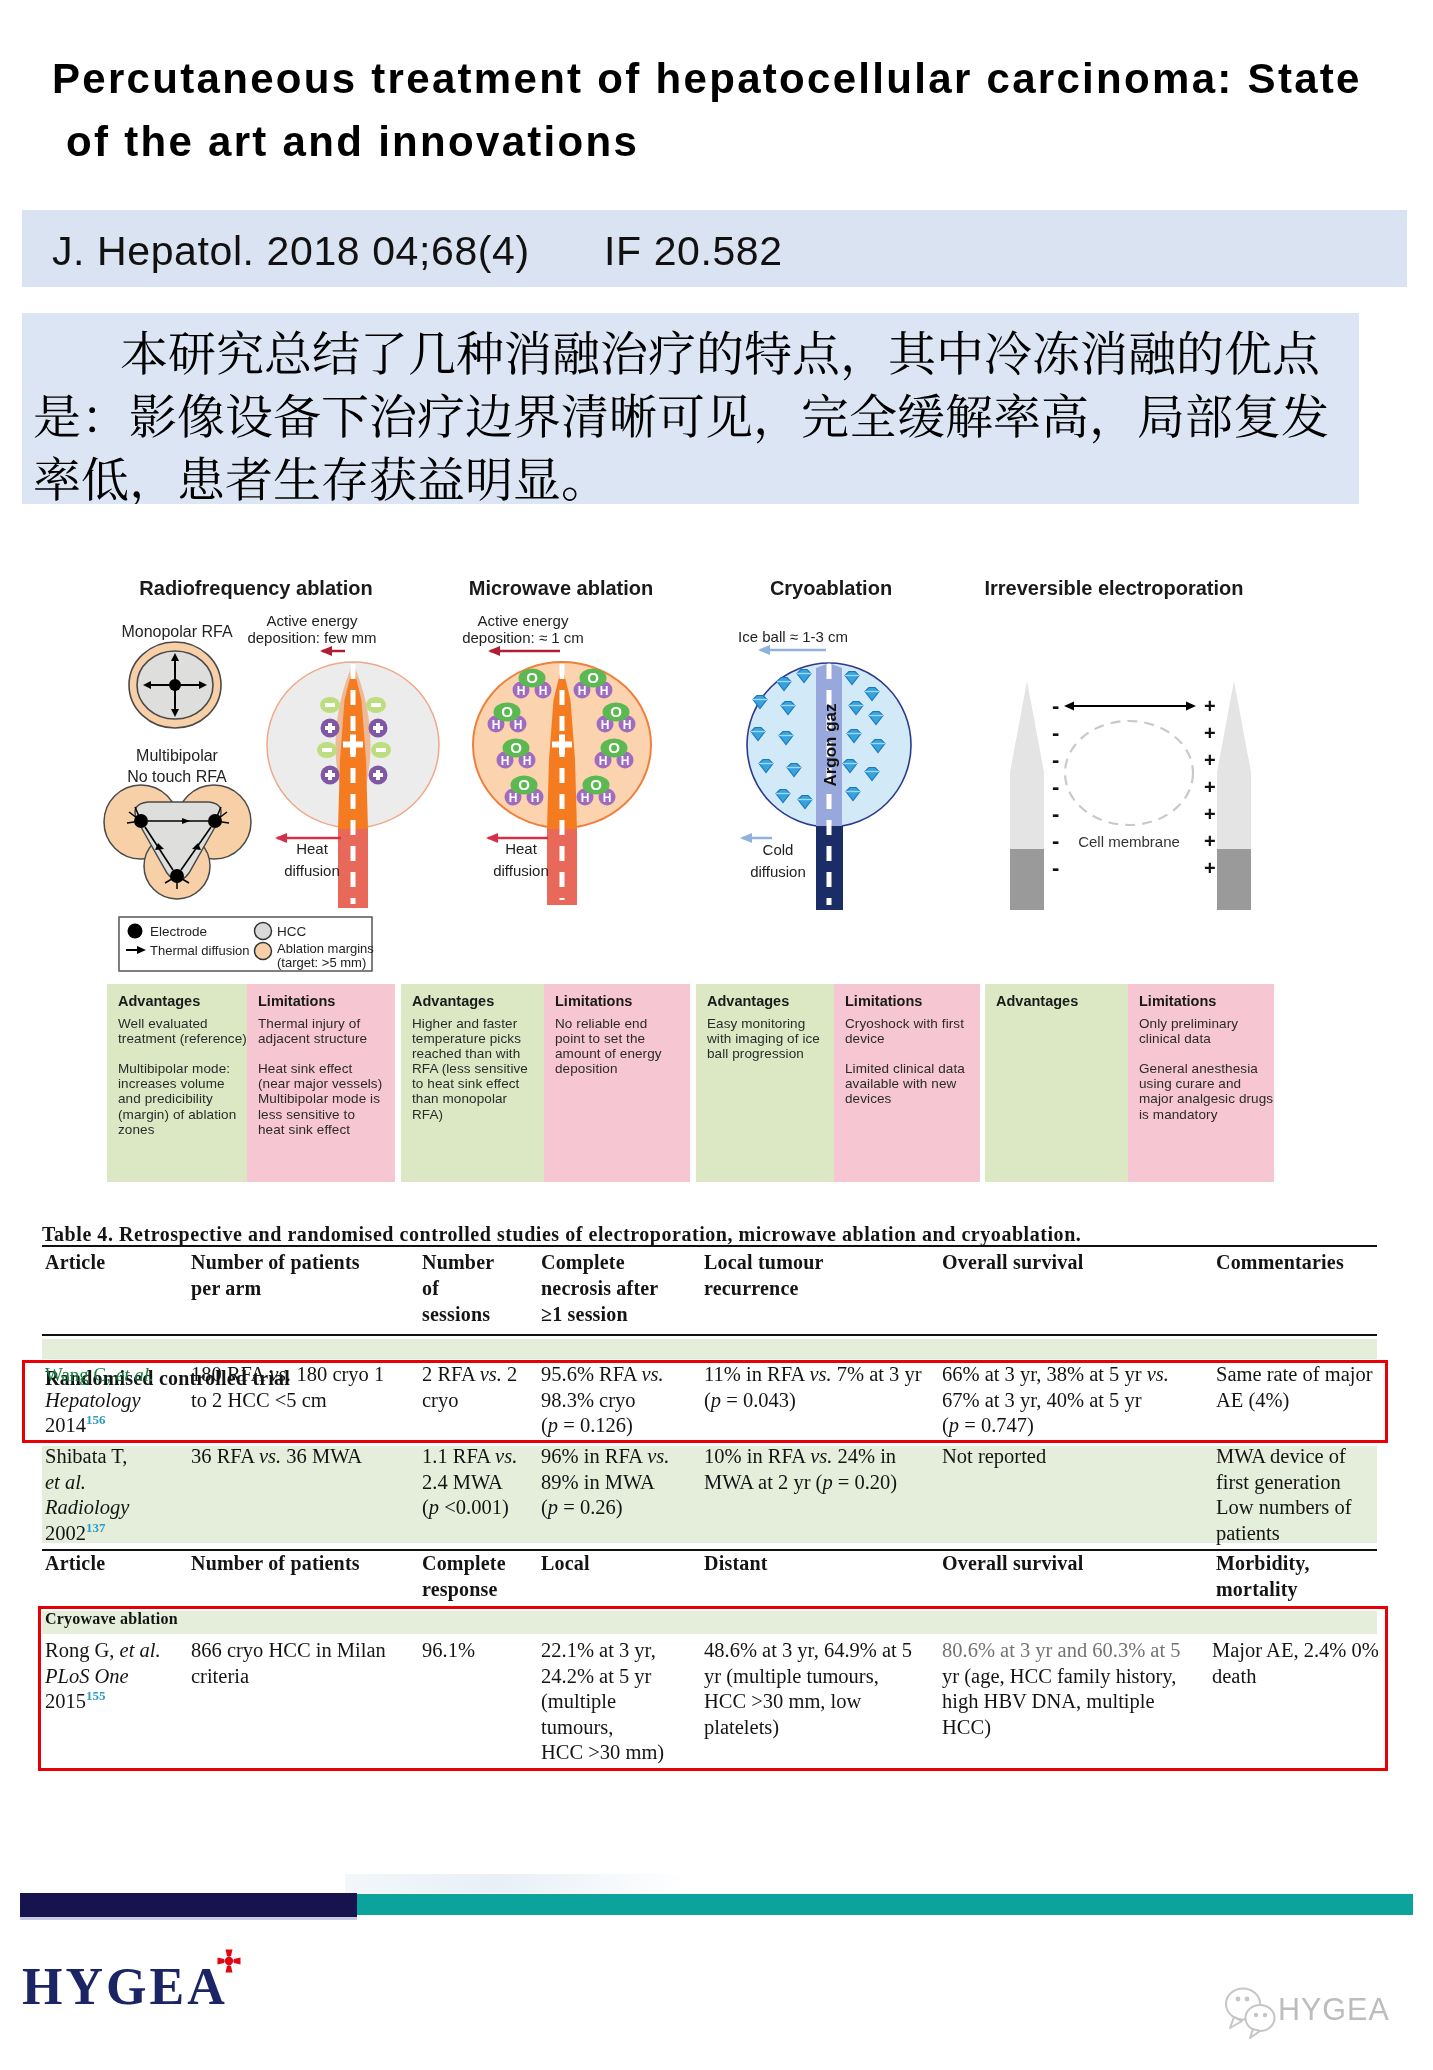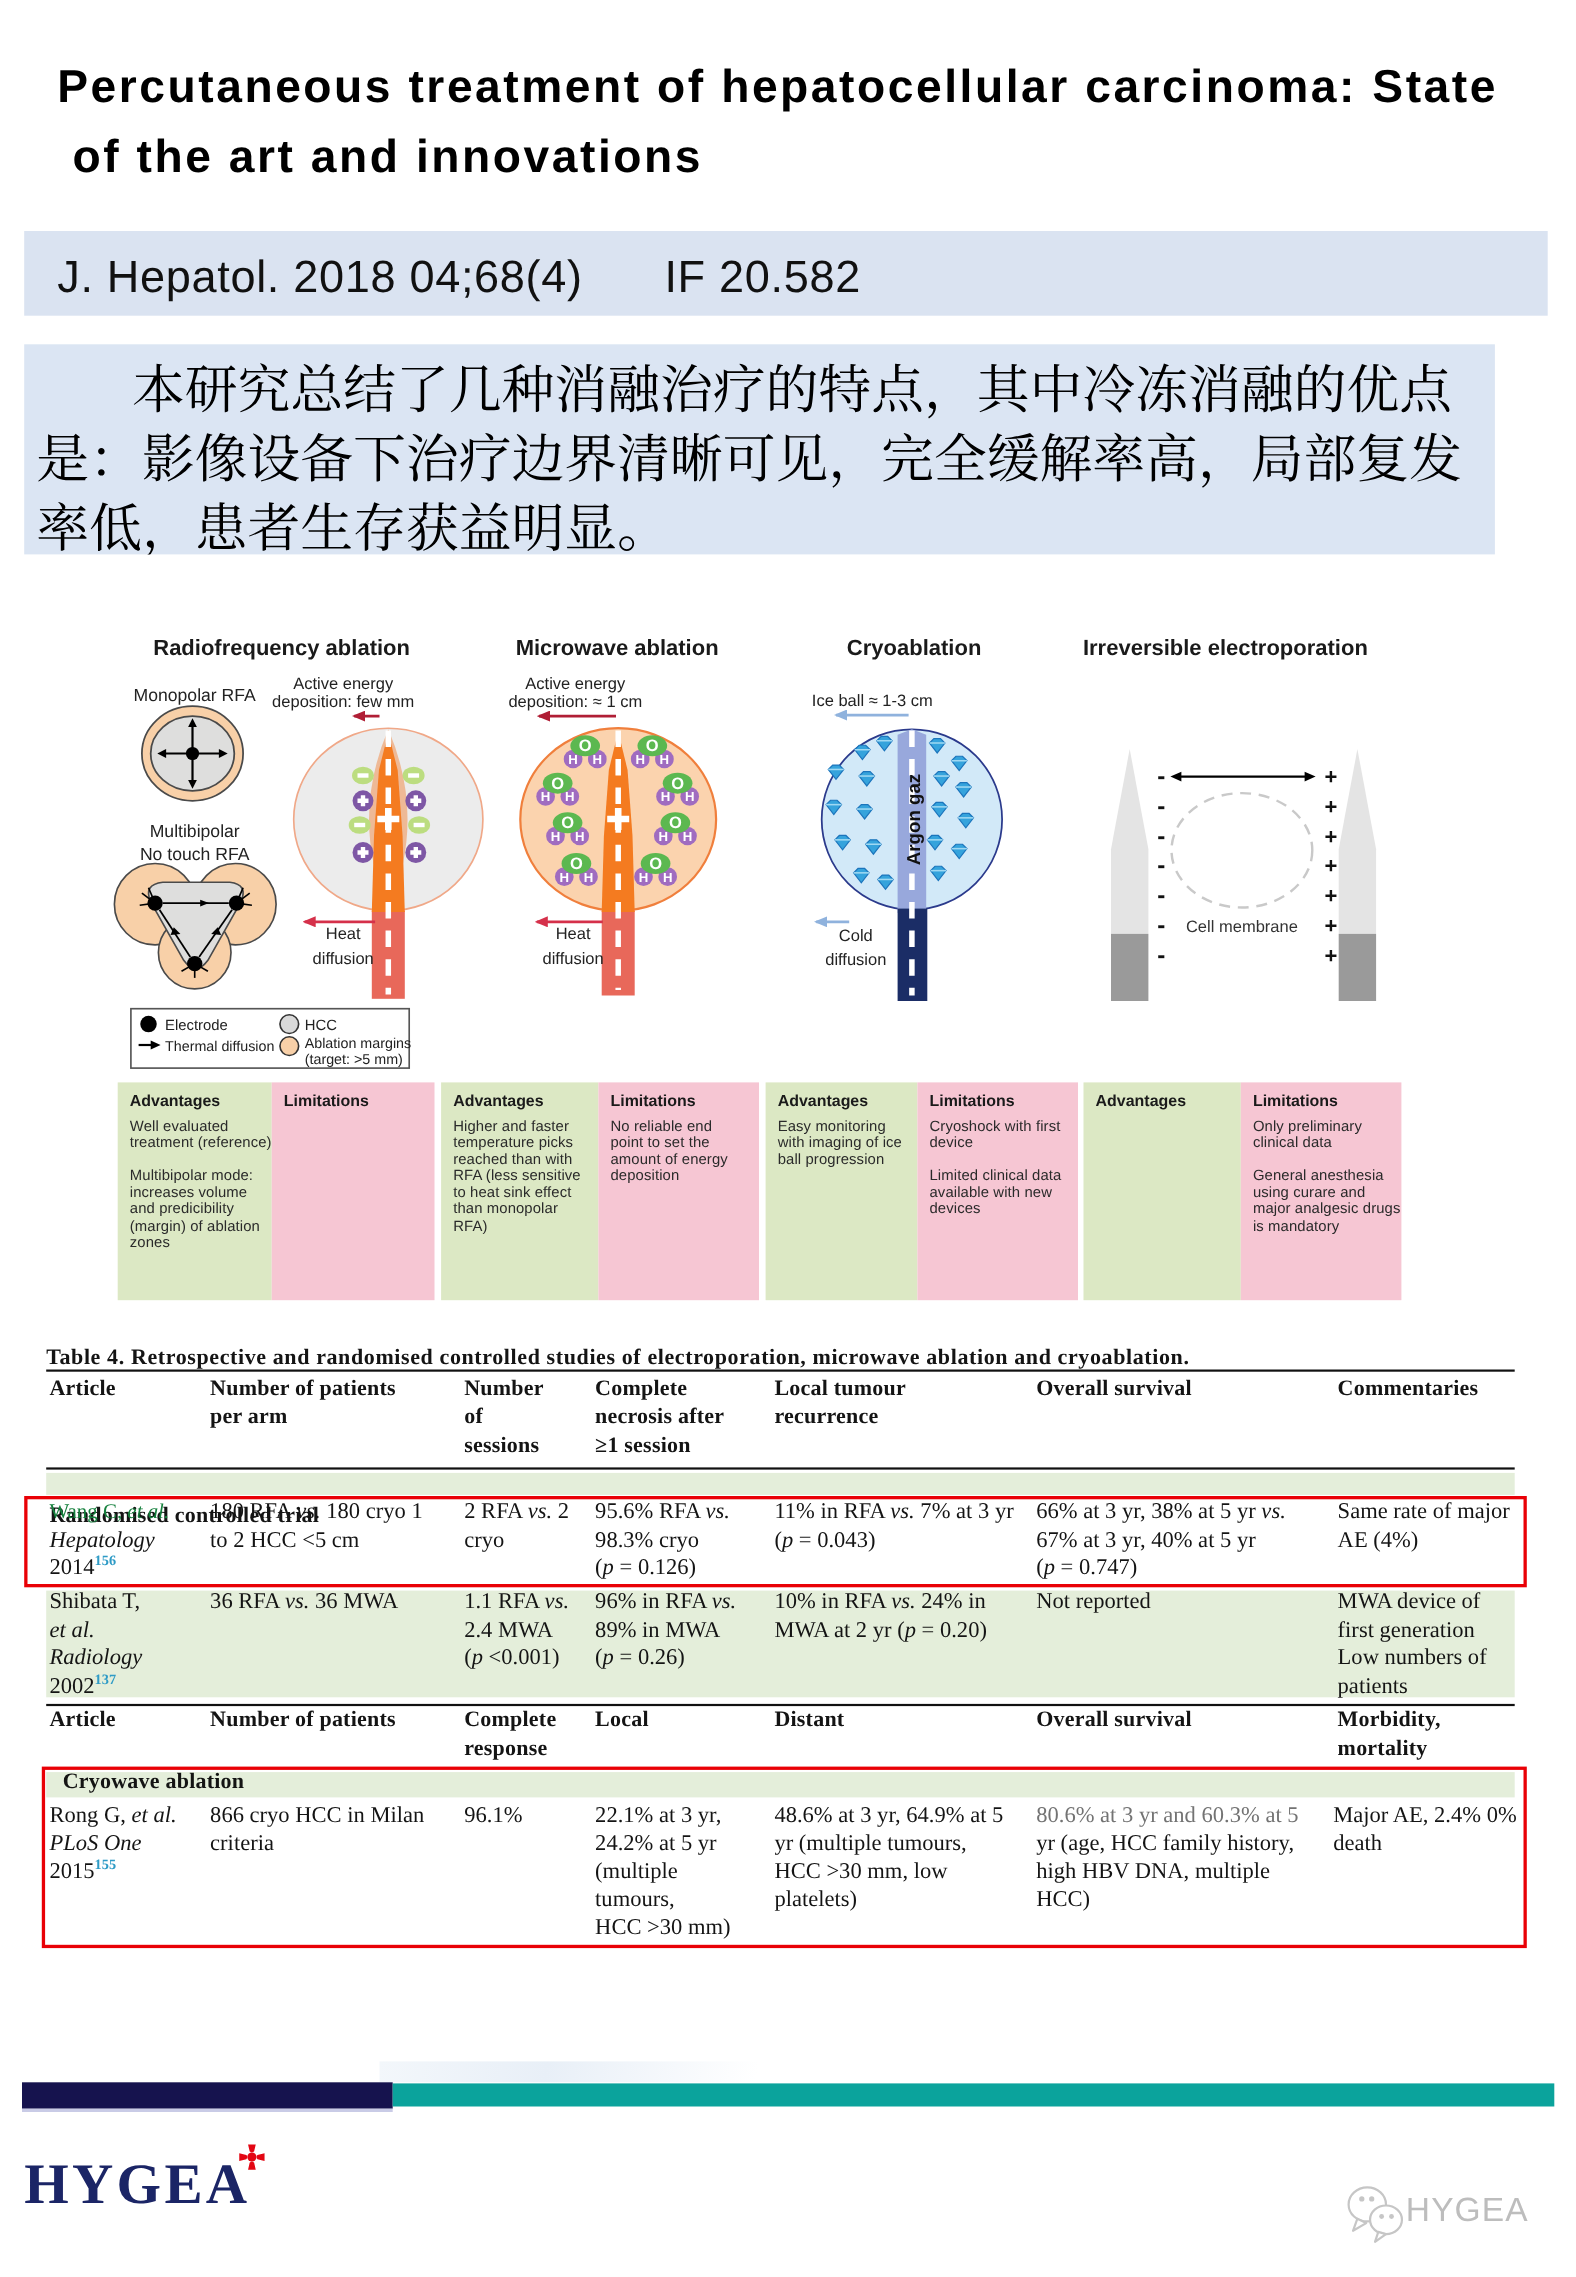--- a/index.html
+++ b/index.html
@@ -243,20 +243,21 @@
 <ellipse cx="1129" cy="773" rx="64" ry="52" fill="none" stroke="#c9c9c9" stroke-width="2.2" stroke-dasharray="10 7"></ellipse>
 <text x="1129" y="847" font-size="15" fill="#333" text-anchor="middle">Cell membrane</text>
 </svg>
 
 <div class="abs" style="left:107px;top:984px;width:140px;height:198px;background:#dce8c4;box-sizing:border-box;padding:9px 0 0 11px;">
     <div style="font-size:14.5px;font-weight:bold;color:#1a1a1a;margin-bottom:7px;">Advantages</div>
     <div style="font-size:13.5px;color:#2a2a2a;line-height:15.1px;letter-spacing:0.1px;white-space:nowrap;">Well evaluated<br>treatment (reference)<br>&nbsp;<br>Multibipolar mode:<br>increases volume<br>and predicibility<br>(margin) of ablation<br>zones</div>
   </div>
 <div class="abs" style="left:247px;top:984px;width:148px;height:198px;background:#f6c6d3;box-sizing:border-box;padding:9px 0 0 11px;">
     <div style="font-size:14.5px;font-weight:bold;color:#1a1a1a;margin-bottom:7px;">Limitations</div>
+    <div style="font-size:13.5px;color:#2a2a2a;line-height:15.1px;letter-spacing:0.1px;white-space:nowrap;">Thermal injury of<br>adjacent structure<br>&nbsp;<br>Heat sink effect<br>(near major vessels)<br>Multibipolar mode is<br>less sensitive to<br>heat sink effect</div>
   </div>
 <div class="abs" style="left:401px;top:984px;width:143px;height:198px;background:#dce8c4;box-sizing:border-box;padding:9px 0 0 11px;">
     <div style="font-size:14.5px;font-weight:bold;color:#1a1a1a;margin-bottom:7px;">Advantages</div>
     <div style="font-size:13.5px;color:#2a2a2a;line-height:15.1px;letter-spacing:0.1px;white-space:nowrap;">Higher and faster<br>temperature picks<br>reached than with<br>RFA (less sensitive<br>to heat sink effect<br>than monopolar<br>RFA)</div>
   </div>
 <div class="abs" style="left:544px;top:984px;width:146px;height:198px;background:#f6c6d3;box-sizing:border-box;padding:9px 0 0 11px;">
     <div style="font-size:14.5px;font-weight:bold;color:#1a1a1a;margin-bottom:7px;">Limitations</div>
     <div style="font-size:13.5px;color:#2a2a2a;line-height:15.1px;letter-spacing:0.1px;white-space:nowrap;">No reliable end<br>point to set the<br>amount of energy<br>deposition</div>
   </div>
 <div class="abs" style="left:696px;top:984px;width:138px;height:198px;background:#dce8c4;box-sizing:border-box;padding:9px 0 0 11px;">
@@ -333,21 +334,21 @@
 <div class="abs ser" style="left:45px;top:1550px;font-size:20px;color:#141414;line-height:26px;white-space:nowrap;letter-spacing:0.2px;font-weight:bold;">Article</div>
 <div class="abs ser" style="left:191px;top:1550px;font-size:20px;color:#141414;line-height:26px;white-space:nowrap;letter-spacing:0.2px;font-weight:bold;">Number of patients</div>
 <div class="abs ser" style="left:422px;top:1550px;font-size:20px;color:#141414;line-height:26px;white-space:nowrap;letter-spacing:0.2px;font-weight:bold;">Complete</div>
 <div class="abs ser" style="left:422px;top:1576px;font-size:20px;color:#141414;line-height:26px;white-space:nowrap;letter-spacing:0.2px;font-weight:bold;">response</div>
 <div class="abs ser" style="left:541px;top:1550px;font-size:20px;color:#141414;line-height:26px;white-space:nowrap;letter-spacing:0.2px;font-weight:bold;">Local</div>
 <div class="abs ser" style="left:704px;top:1550px;font-size:20px;color:#141414;line-height:26px;white-space:nowrap;letter-spacing:0.2px;font-weight:bold;">Distant</div>
 <div class="abs ser" style="left:942px;top:1550px;font-size:20px;color:#141414;line-height:26px;white-space:nowrap;letter-spacing:0.2px;font-weight:bold;">Overall survival</div>
 <div class="abs ser" style="left:1216px;top:1550px;font-size:20px;color:#141414;line-height:26px;white-space:nowrap;letter-spacing:0.2px;font-weight:bold;">Morbidity,</div>
 <div class="abs ser" style="left:1216px;top:1576px;font-size:20px;color:#141414;line-height:26px;white-space:nowrap;letter-spacing:0.2px;font-weight:bold;">mortality</div>
 <div class="abs" style="left:42px;top:1611px;width:1335px;height:23px;background:#e4eeda;"></div>
-<div class="abs ser" style="left:45px;top:1606px;font-size:20px;color:#141414;line-height:26px;white-space:nowrap;letter-spacing:0.2px;font-weight:bold;margin-left:12px;">Cryowave ablation</div>
+<div class="abs ser" style="left:45px;top:1606px;font-size:16px;color:#141414;line-height:26px;white-space:nowrap;letter-spacing:0.2px;font-weight:bold;">Cryowave ablation</div>
 <div class="abs ser" style="left:45px;top:1638.0px;font-size:20.5px;color:#141414;line-height:25.5px;white-space:nowrap;letter-spacing:0px;">Rong G, <i>et al.</i></div>
 <div class="abs ser" style="left:45px;top:1663.5px;font-size:20.5px;color:#141414;line-height:25.5px;white-space:nowrap;letter-spacing:0px;"><i>PLoS One</i></div>
 <div class="abs ser" style="left:45px;top:1689.0px;font-size:20.5px;color:#141414;line-height:25.5px;white-space:nowrap;letter-spacing:0px;">2015<sup>155</sup></div>
 <div class="abs ser" style="left:191px;top:1638.0px;font-size:20.5px;color:#141414;line-height:25.5px;white-space:nowrap;letter-spacing:0px;">866 cryo HCC in Milan</div>
 <div class="abs ser" style="left:191px;top:1663.5px;font-size:20.5px;color:#141414;line-height:25.5px;white-space:nowrap;letter-spacing:0px;">criteria</div>
 <div class="abs ser" style="left:422px;top:1638.0px;font-size:20.5px;color:#141414;line-height:25.5px;white-space:nowrap;letter-spacing:0px;">96.1%</div>
 <div class="abs ser" style="left:541px;top:1638.0px;font-size:20.5px;color:#141414;line-height:25.5px;white-space:nowrap;letter-spacing:0px;">22.1% at 3 yr,</div>
 <div class="abs ser" style="left:541px;top:1663.5px;font-size:20.5px;color:#141414;line-height:25.5px;white-space:nowrap;letter-spacing:0px;">24.2% at 5 yr</div>
 <div class="abs ser" style="left:541px;top:1689.0px;font-size:20.5px;color:#141414;line-height:25.5px;white-space:nowrap;letter-spacing:0px;">(multiple</div>
 <div class="abs ser" style="left:541px;top:1714.5px;font-size:20.5px;color:#141414;line-height:25.5px;white-space:nowrap;letter-spacing:0px;">tumours,</div>

